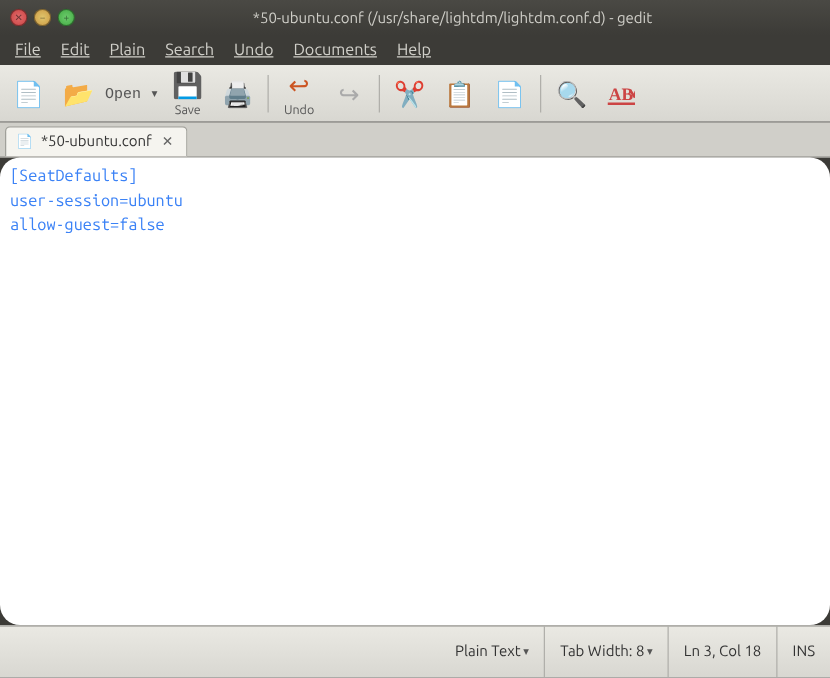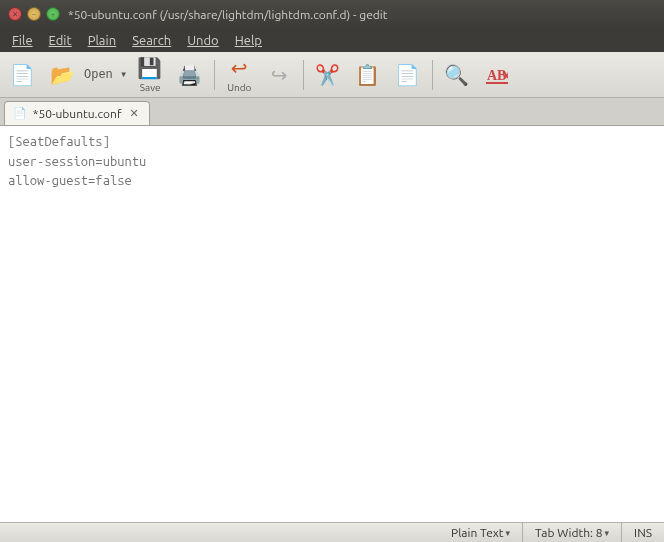--- a/index.html
+++ b/index.html
@@ -41,21 +41,21 @@
       color: rgba(0,0,0,0.5);
     }
     .wc-close { background: radial-gradient(circle, #e06c6c, #cc4444); }
     .wc-minimize { background: radial-gradient(circle, #e0c56c, #cc9a44); }
     .wc-maximize { background: radial-gradient(circle, #6ccc6c, #44aa44); }
 
     .title-text {
       color: #d0cfc9;
       font-size: 12px;
       flex: 1;
-      text-align: left;
+      text-align: center;
       white-space: nowrap;
       overflow: hidden;
       text-overflow: ellipsis;
     }
 
     
     .menubar {
       background: #3c3b37;
       height: 24px;
       display: flex;
@@ -167,32 +167,33 @@
     }
 
     
     .editor-area {
       flex: 1;
       background: #ffffff;
       padding: 6px 8px;
       overflow: auto;
       font-family: 'Ubuntu Mono', 'DejaVu Sans Mono', monospace;
       font-size: 13px;
-      color: #737373;
+      color: #3b82f6;
       line-height: 1.5;
+      border-radius: 16px;
     }
     .editor-content {
       white-space: pre;
       font-family: 'Ubuntu Mono', 'DejaVu Sans Mono', 'Courier New', monospace;
     }
 
     
     .statusbar {
       background: linear-gradient(to bottom, #eae9e3, #d8d7d1);
-      height: 20px;
+      height: 42px;
       display: flex;
       align-items: center;
       border-top: 1px solid #b0afaa;
       flex-shrink: 0;
       font-size: 12px;
       color: #333;
     }
     .status-section {
       padding: 0 12px;
       display: flex;
@@ -222,20 +223,21 @@
   </div>
   <div class="title-text">*50-ubuntu.conf (/usr/share/lightdm/lightdm.conf.d) - gedit</div>
 </div>
 
 <div class="menubar">
   <div class="menu-item">File</div>
   <div class="menu-item">Edit</div>
   <div class="menu-item">Plain</div>
   <div class="menu-item">Search</div>
   <div class="menu-item">Undo</div>
+  <div class="menu-item">Documents</div>
   <div class="menu-item">Help</div>
 </div>
 
 <div class="toolbar">
 
   <div class="toolbar-btn">
     <span class="icon-new">📄</span>
   </div>
 
   <div class="toolbar-open">
@@ -319,15 +321,18 @@
       <span class="status-chevron">▾</span>
     </div>
   </div>
   <div class="status-section">
     <div class="status-dropdown">
       <span>Tab Width: 8</span>
       <span class="status-chevron">▾</span>
     </div>
   </div>
   <div class="status-section">
+    <span>Ln 3, Col 18</span>
+  </div>
+  <div class="status-section">
     <span>INS</span>
   </div>
 </div>
 
 </body></html>

